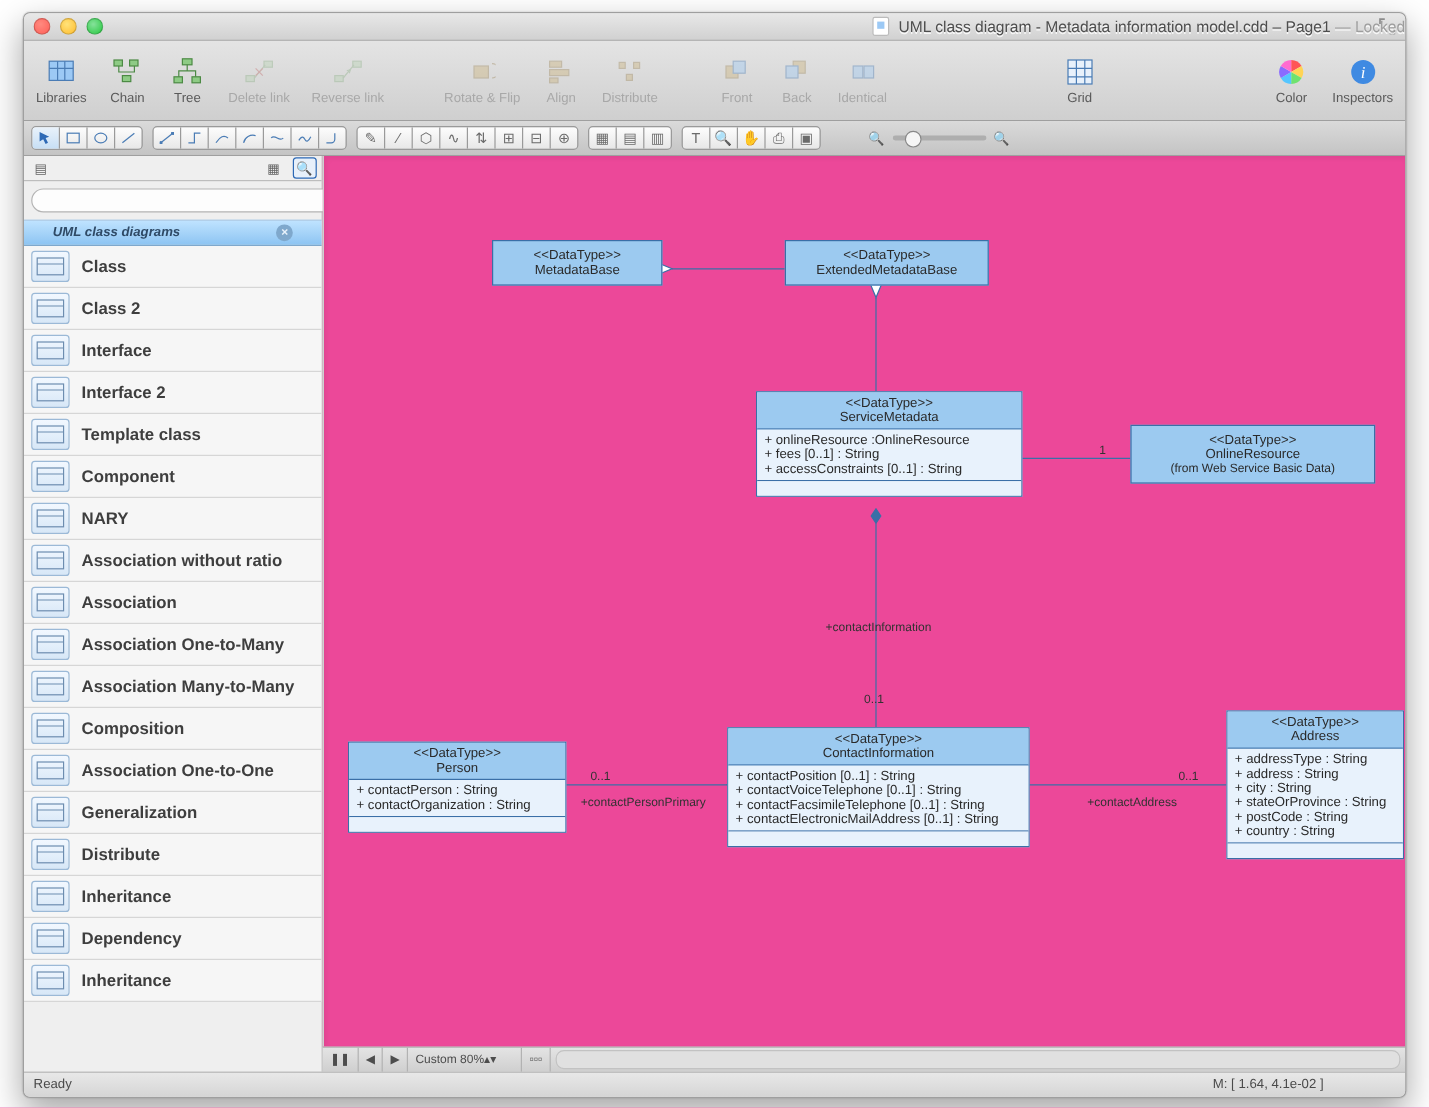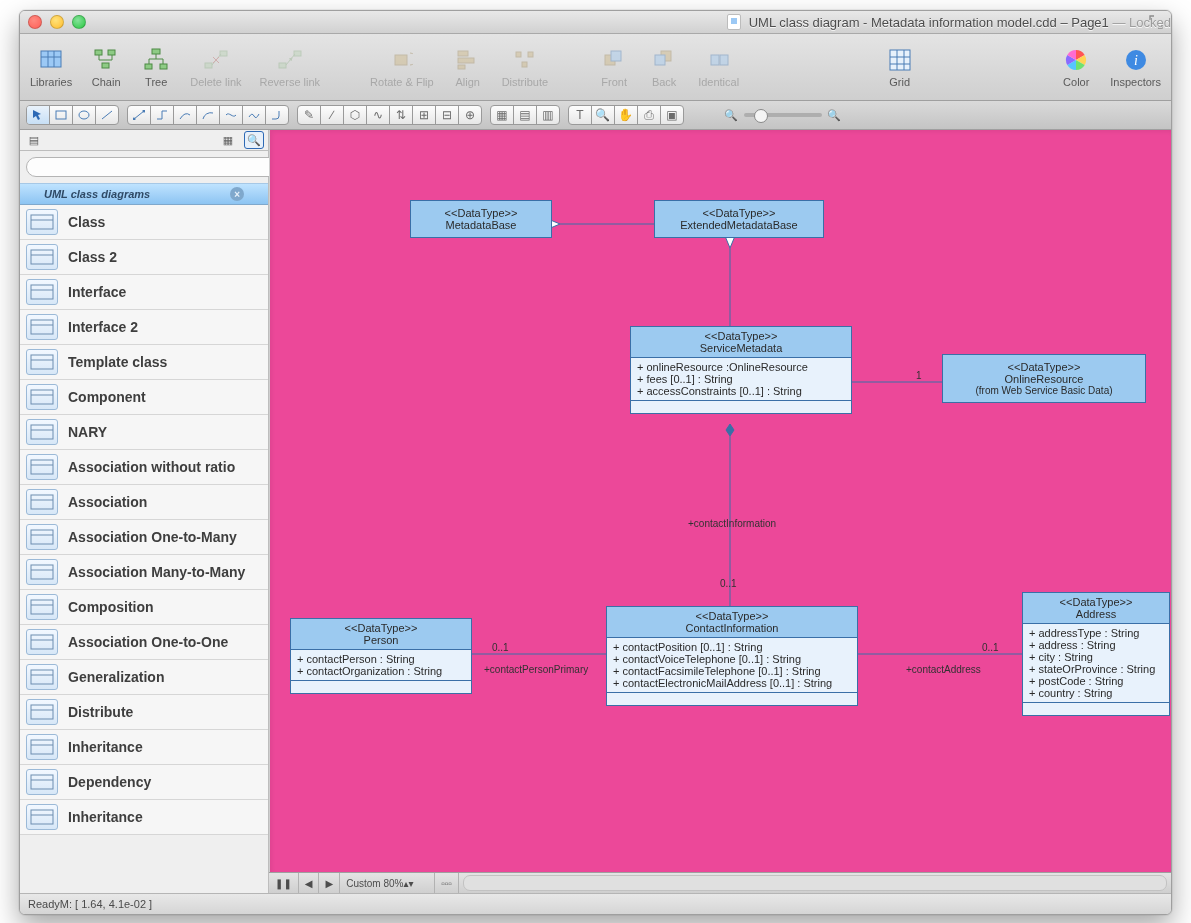--- a/index.html
+++ b/index.html
@@ -55,21 +55,21 @@
 .node .body.last{border-bottom:none}
 .node.simple{background:#9ccaf0;text-align:center;padding:6px;border:1px solid #3a6fa7}
 .ster{display:block}
 .edges{position:absolute;inset:0;pointer-events:none}
 .edge-label{position:absolute;font-size:10px;color:#323232}
 
 .pagebar{height:20px;background:linear-gradient(#e4e4e4,#cfcfcf);border-top:1px solid #9f9f9f;display:flex;align-items:center;font-size:10px;color:#4d4d4d}
 .pagebar .cell{height:100%;border-right:1px solid #b2b2b2;display:flex;align-items:center;padding:0 6px}
 .hscroll{flex:1;height:14px;margin-left:4px;margin-right:4px;background:#e0e0e0;border-radius:7px;position:relative;border:1px solid #c2c2c2}
 .statusbar{height:20px;background:linear-gradient(#e8e8e8,#d5d5d5);border-top:1px solid #b5b5b5;display:flex;align-items:center;font-size:11px;color:#4a4a4a;padding:0 8px}
-.statusbar .mid{flex:1;text-align:left}
+.statusbar .mid{flex:1;text-align:right}
 
 svg{display:block}
 </style>
 </head>
 <body>
 
 <div class="window">
 
   <div class="titlebar">
     <div class="traffic">

